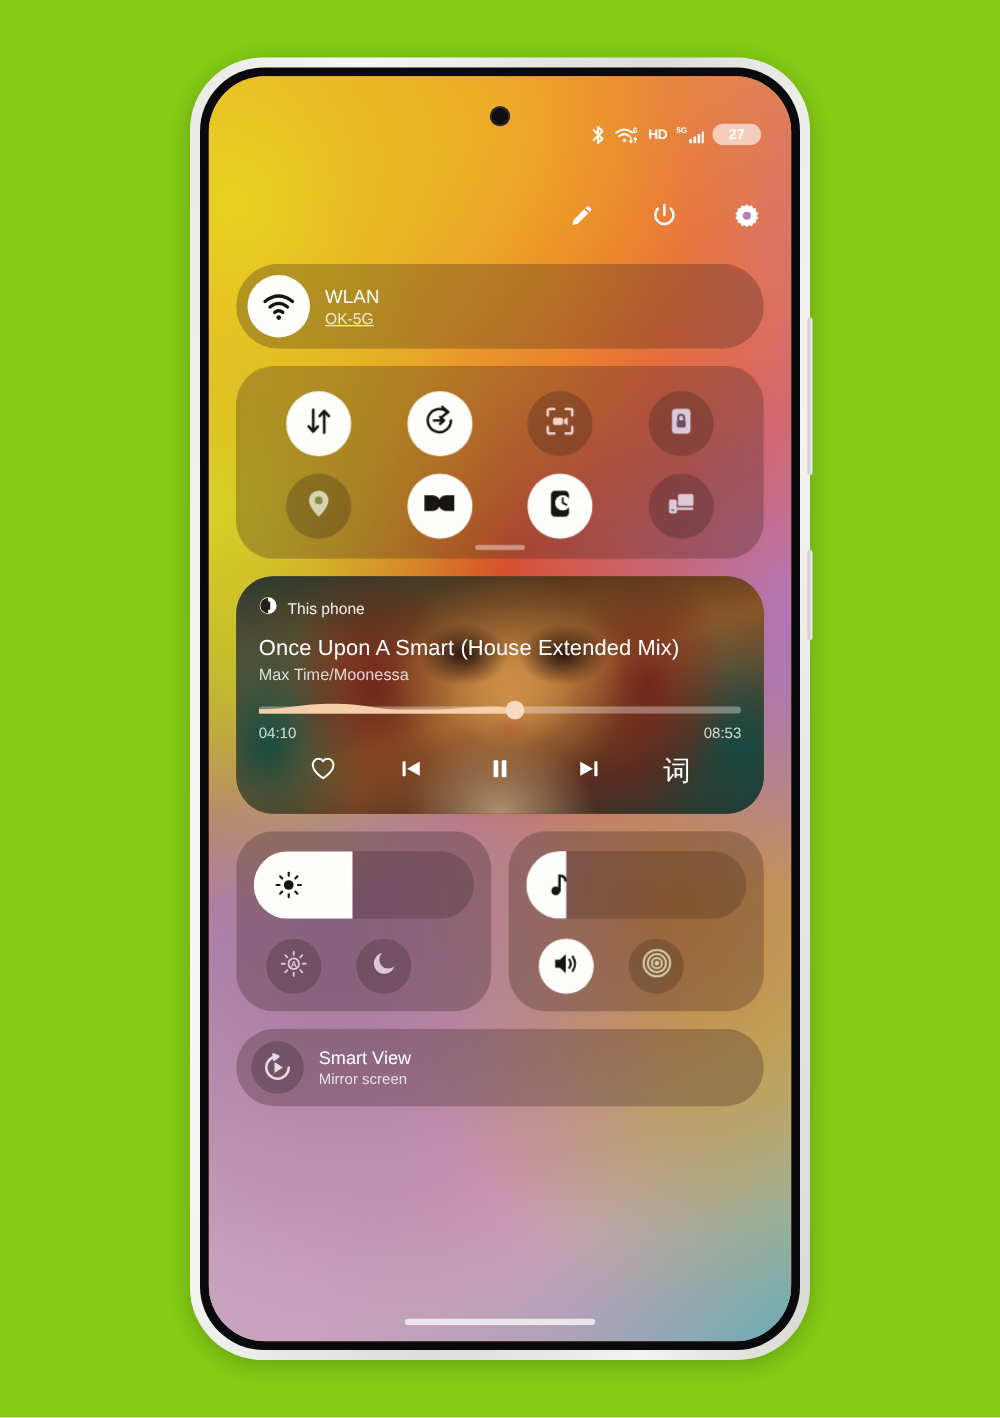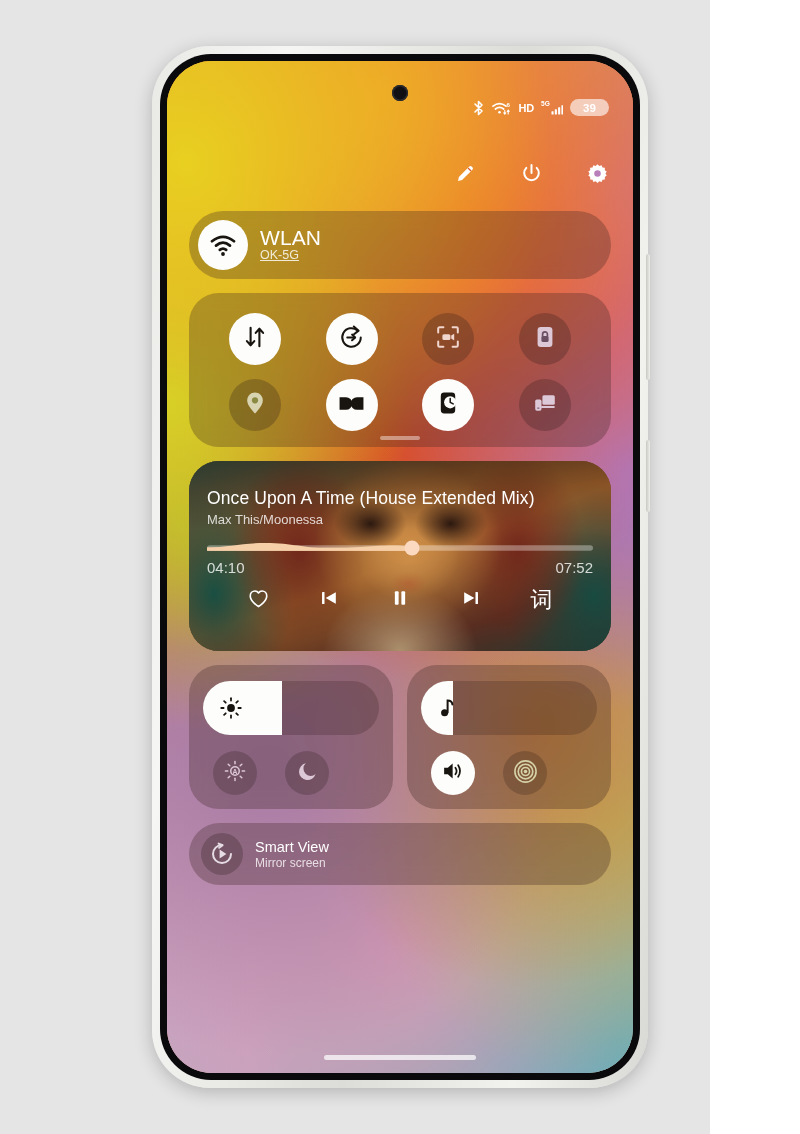--- a/index.html
+++ b/index.html
@@ -7,23 +7,23 @@
     padding: 0;
     background: #ffffff;
     width: 800px;
     height: 1134px;
     overflow: hidden;
     font-family: "Liberation Sans", sans-serif;
   }
 
   #stage {
     position: relative;
-    width: 710px;
+    width: 800px;
     height: 1134px;
-    background: #e5e5e5;
+    background: #84cc16;
   }
 
   
   #phone-frame {
     position: absolute;
     left: 152px;
     top: 46px;
     width: 496px;
     height: 1042px;
     border-radius: 58px;
@@ -178,21 +178,21 @@
     border-radius: 50%;
     background: #fdfdfb;
     display: flex;
     align-items: center;
     justify-content: center;
     flex: none;
   }
   .conn-text { display: flex; flex-direction: column; justify-content: center; }
   .conn-title {
     color: #ffffff;
-    font-size: 21px;
+    font-size: 15px;
     line-height: 19px;
     letter-spacing: 0.1px;
   }
   .conn-sub {
     color: rgba(255,255,255,0.82);
     font-size: 12.5px;
     line-height: 16px;
     text-decoration: underline;
   }
 
@@ -307,21 +307,21 @@
     border-radius: 50%;
     background: #fbd9c0;
     transform: translate(-50%, -50%);
     cursor: pointer;
   }
   #time-row {
     margin-top: 3px;
     display: flex;
     justify-content: space-between;
     color: rgba(255,255,255,0.80);
-    font-size: 15px;
+    font-size: 12px;
   }
   #media-controls {
     margin-top: 7px;
     display: flex;
     align-items: center;
     justify-content: space-around;
     padding: 0 16px;
   }
   #media-controls .mc-btn {
     width: 34px;
@@ -468,21 +468,21 @@
           <span class="hd-text">HD</span>
           <span class="sb-ico">
             <svg width="22" height="16" viewBox="0 0 22 16">
               <text x="0" y="6" font-family="Liberation Sans, sans-serif" font-size="6.6" fill="#fff" font-weight="bold">5G</text>
               <rect x="10.5" y="11.2" width="2.1" height="3.4" fill="#fff" rx="0.5"></rect>
               <rect x="13.8" y="9.2" width="2.1" height="5.4" fill="#fff" rx="0.5"></rect>
               <rect x="17.1" y="7.2" width="2.1" height="7.4" fill="#fff" rx="0.5"></rect>
               <rect x="20.4" y="5.2" width="2.1" height="9.4" fill="#fff" rx="0.5"></rect>
             </svg>
           </span>
-          <span id="battery-pill">39</span>
+          <span id="battery-pill">27</span>
         </div>
 
         <div id="top-actions">
           <div class="action-btn">
             <span>
               <svg width="23" height="23" viewBox="0 0 24 24">
                 <path d="M4.2 19.8 L5.1 15.6 L15.9 4.8 C16.6 4.1 17.7 4.1 18.4 4.8 L19.2 5.6 C19.9 6.3 19.9 7.4 19.2 8.1 L8.4 18.9 L4.2 19.8 Z" fill="#fff"></path>
                 <path d="M14.6 6.2 L17.8 9.4" stroke="#d8622f" stroke-width="1.3"></path>
               </svg>
             </span>
@@ -606,36 +606,46 @@
               </div>
             </div>
             <div id="grid-handle"></div>
           </div>
 
           <div id="media-card">
             <div id="album-art"></div>
             <div id="album-scrim"></div>
             <div id="media-inner">
 
-
-              <div id="track-title">Once Upon A Time (House Extended Mix)</div>
-              <div id="track-artist">Max This/Moonessa</div>
+              <div id="output-row">
+                <span>
+                  <svg width="15" height="15" viewBox="0 0 16 16">
+                    <circle cx="8" cy="8" r="7.2" fill="#ffffff"></circle>
+                    <path d="M8 1.4 A6.6 6.6 0 0 0 8 14.6 Z" fill="#23201c"></path>
+                    <rect x="6.2" y="4.4" width="3.6" height="7.2" rx="1" fill="#23201c"></rect>
+                  </svg>
+                </span>
+                <span id="output-label">This phone</span>
+              </div>
+
+              <div id="track-title">Once Upon A Smart (House Extended Mix)</div>
+              <div id="track-artist">Max Time/Moonessa</div>
 
               <div id="progress-wrap">
                 <svg id="progress-svg" width="384" height="16" viewBox="0 0 384 16" preserveAspectRatio="none" style="width: 100%;">
                   <rect x="0" y="5.2" width="384" height="5.6" rx="2.8" fill="rgba(255,255,255,0.34)"></rect>
                   <path d="M0 10.6 L0 7.4 C22 7.4 34 3.0 58 3.0 C86 3.0 96 8.2 120 8.4 C146 8.6 158 5.6 186 5.4 C196 5.3 200 6.6 204 8.0 L204 10.6 Z" fill="#f6cfa8"></path>
                   <rect x="0" y="7.6" width="204" height="3.2" fill="#f6cfa8"></rect>
                 </svg>
                 <div id="progress-knob" style="left: 53%;"></div>
               </div>
 
               <div id="time-row">
                 <span>04:10</span>
-                <span>07:52</span>
+                <span>08:53</span>
               </div>
 
               <div id="media-controls">
                 <div class="mc-btn">
                   <span>
                     <svg width="23" height="23" viewBox="0 0 24 24">
                       <path d="M12 20.4 C12 20.4 3.4 15.1 3.4 9.3 C3.4 6.3 5.7 4.2 8.3 4.2 C10 4.2 11.3 5.1 12 6.2 C12.7 5.1 14 4.2 15.7 4.2 C18.3 4.2 20.6 6.3 20.6 9.3 C20.6 15.1 12 20.4 12 20.4 Z" fill="none" stroke="#fff" stroke-width="1.7" stroke-linejoin="round"></path>
                     </svg>
                   </span>
                 </div>

